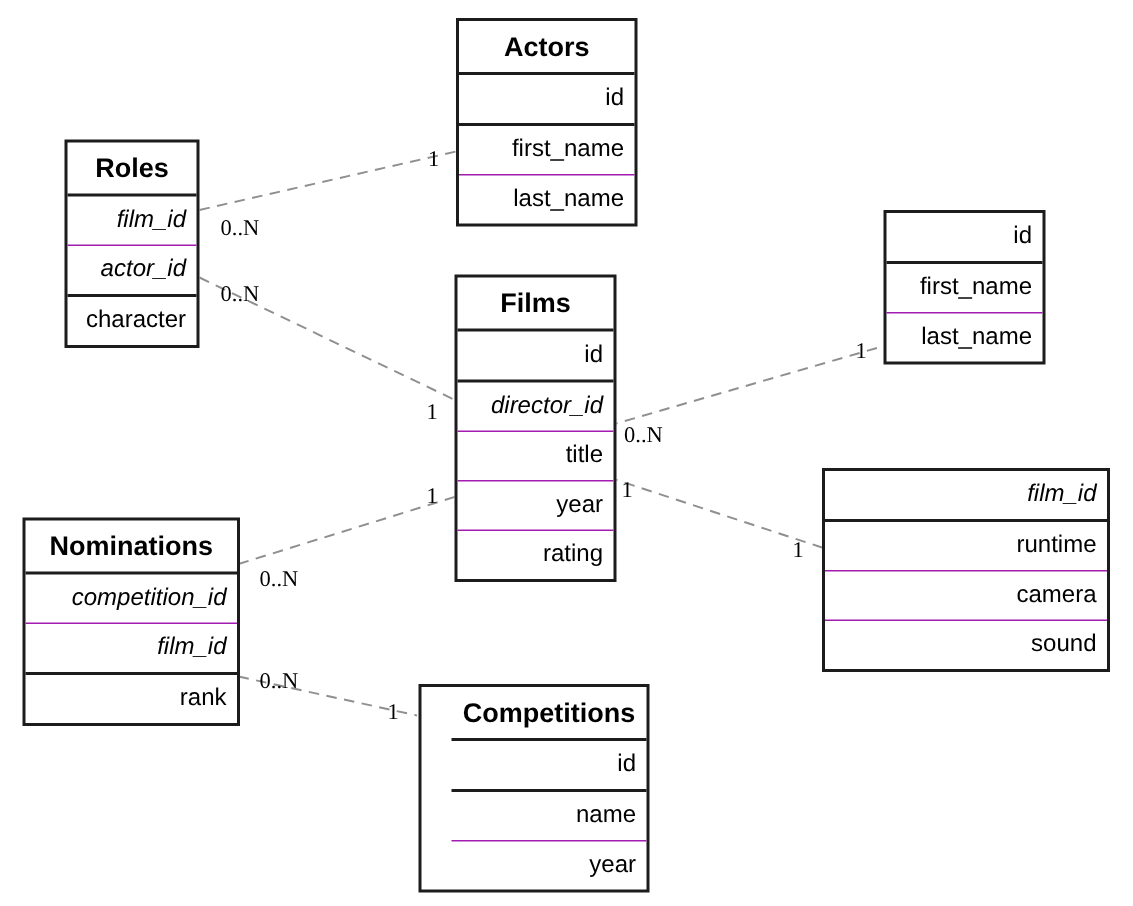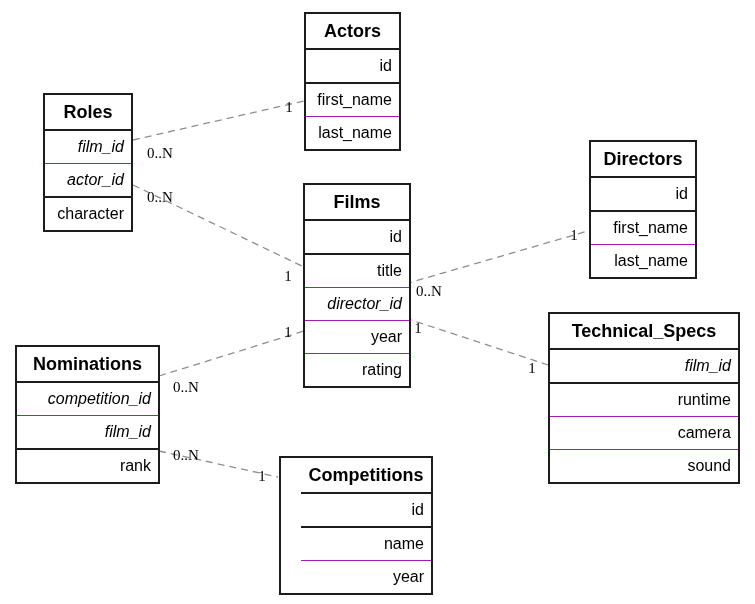--- a/index.html
+++ b/index.html
@@ -61,59 +61,57 @@
 
   <svg id="wires" viewBox="0 0 755 604" xmlns="http://www.w3.org/2000/svg">
     <line x1="133" y1="140" x2="304" y2="101" stroke="#8f8f8f" stroke-width="1.3" stroke-dasharray="7 5"></line>
     <line x1="133" y1="185" x2="304" y2="267" stroke="#8f8f8f" stroke-width="1.3" stroke-dasharray="7 5"></line>
     <line x1="405" y1="284" x2="588" y2="231" stroke="#8f8f8f" stroke-width="1.3" stroke-dasharray="7 5"></line>
     <line x1="405" y1="318" x2="548" y2="365" stroke="#8f8f8f" stroke-width="1.3" stroke-dasharray="7 5"></line>
     <line x1="159" y1="376" x2="304" y2="331" stroke="#8f8f8f" stroke-width="1.3" stroke-dasharray="7 5"></line>
     <line x1="159" y1="451" x2="278" y2="477" stroke="#8f8f8f" stroke-width="1.3" stroke-dasharray="7 5"></line>
   </svg>
 
-  <div class="entity" style="left:304px; top:12px; width:97px;">
+  <div class="entity" style="left:304px; top:12px; width:121px;">
     <div class="etitle">Actors</div>
     <div class="erow pk pkend"><span>id</span></div>
     <div class="erow"><span>first_name</span></div>
     <div class="erow"><span>last_name</span></div>
   </div>
 
   <div class="entity" style="left:43px; top:93px; width:90px;">
     <div class="etitle">Roles</div>
     <div class="erow pk fk"><span>film_id</span></div>
     <div class="erow pk fk pkend"><span>actor_id</span></div>
     <div class="erow"><span>character</span></div>
   </div>
 
   <div class="entity" style="left:303px; top:183px; width:108px;">
     <div class="etitle">Films</div>
     <div class="erow pk pkend"><span>id</span></div>
+    <div class="erow fk"><span>director_id</span></div>
     <div class="erow"><span>title</span></div>
-    <div class="erow fk"><span>director_id</span></div>
     <div class="erow"><span>year</span></div>
     <div class="erow"><span>rating</span></div>
   </div>
 
   <div class="entity" style="left:589px; top:140px; width:108px;">
-    <div class="etitle">Directors</div>
     <div class="erow pk pkend"><span>id</span></div>
     <div class="erow"><span>first_name</span></div>
     <div class="erow"><span>last_name</span></div>
   </div>
 
   <div class="entity" style="left:15px; top:345px; width:145px;">
     <div class="etitle">Nominations</div>
     <div class="erow pk fk"><span>competition_id</span></div>
     <div class="erow pk fk pkend"><span>film_id</span></div>
     <div class="erow"><span>rank</span></div>
   </div>
 
   <div class="entity" style="left:548px; top:312px; width:192px;">
-    <div class="etitle">Technical_Specs</div>
     <div class="erow pk fk pkend"><span>film_id</span></div>
     <div class="erow"><span>runtime</span></div>
     <div class="erow"><span>camera</span></div>
     <div class="erow"><span>sound</span></div>
   </div>
 
   <div class="entity" style="left:279px; top:456px; width:154px;padding-left:20px;">
     <div class="etitle">Competitions</div>
     <div class="erow pk pkend"><span>id</span></div>
     <div class="erow"><span>name</span></div>

